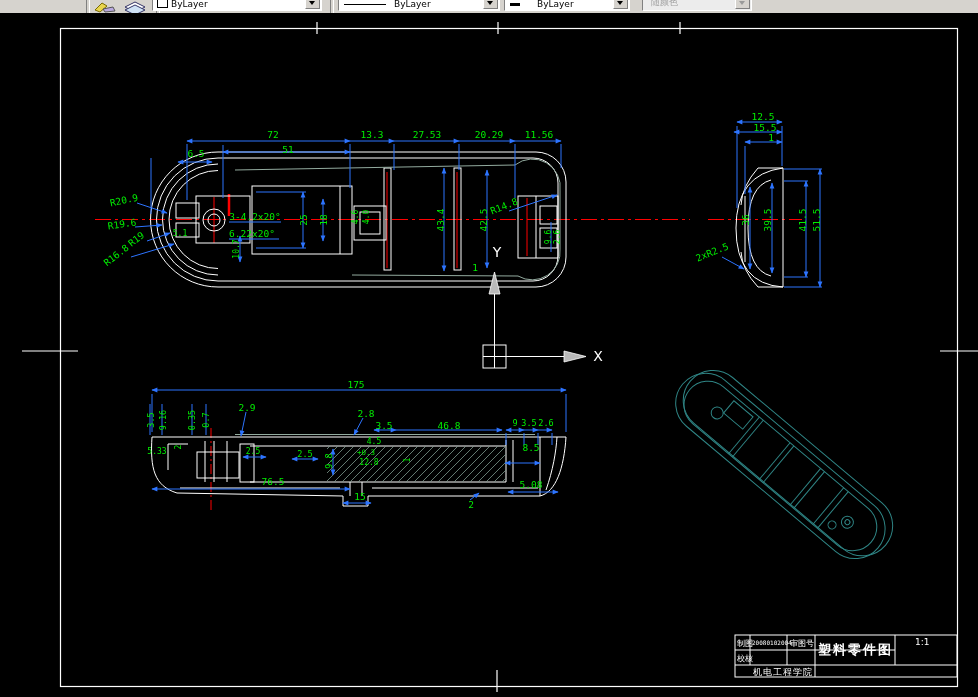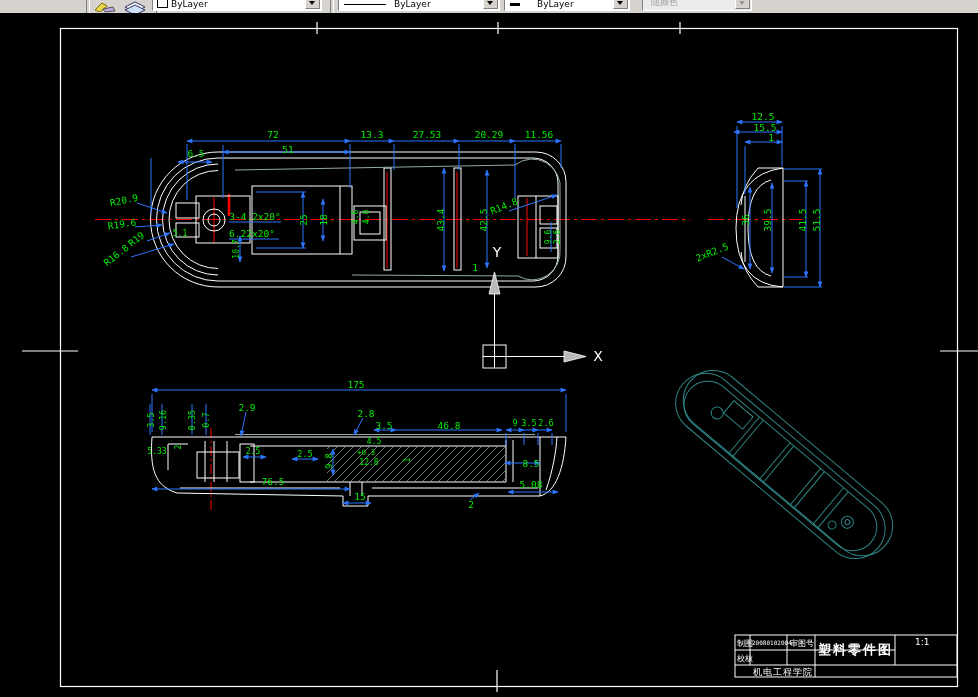--- a/index.html
+++ b/index.html
@@ -343,21 +343,21 @@
         <span class="lbl g" style="left: 366px; top: 413px; transform: translate(-50%, -50%);">2.8</span>
         <span class="lbl g" style="left: 384px; top: 425px; transform: translate(-50%, -50%);">3.5</span>
         <span class="lbl g" style="left: 449px; top: 425px; transform: translate(-50%, -50%); text-align: center;">46.8</span>
         <span class="lbl g" style="left: 374px; top: 441px; font-size: 8px; transform: translate(-50%, -50%);">4.5</span>
         <span class="lbl g" style="left: 366px; top: 452px; font-size: 7.5px; transform: translate(-50%, -50%);">+0.3</span>
         <span class="lbl g" style="left: 369px; top: 462px; font-size: 8px; transform: translate(-50%, -50%); text-align: right;">12.8</span>
         <span class="lbl g" style="left: 407px; top: 460px; font-size: 8px; transform: translate(-50%, -50%) rotate(-90deg);">1</span>
         <span class="lbl g" style="left: 515px; top: 423px; font-size: 8.5px; transform: translate(-50%, -50%);">9</span>
         <span class="lbl g" style="left: 529px; top: 423px; font-size: 8.5px; transform: translate(-50%, -50%);">3.5</span>
         <span class="lbl g" style="left: 546px; top: 423px; font-size: 8.5px; transform: translate(-50%, -50%);">2.6</span>
-        <span class="lbl g" style="left: 517px; top: 463px; transform: translate(-50%, -50%); padding-left: 28px;">8.5</span>
+        <span class="lbl g" style="left: 517px; top: 447px; transform: translate(-50%, -50%); padding-left: 28px;">8.5</span>
         <span class="lbl g" style="left: 273px; top: 481px; transform: translate(-50%, -50%);">76.5</span>
         <span class="lbl g" style="left: 360px; top: 496px; transform: translate(-50%, -50%);">15</span>
         <span class="lbl g" style="left: 471px; top: 504px; transform: translate(-50%, -50%);">2</span>
         <span class="lbl g" style="left: 531px; top: 484px; transform: translate(-50%, -50%);">5.08</span>
         <span class="lbl w" style="left: 598px; top: 356px; font-size: 14px; transform: translate(-50%, -50%);">X</span>
         <span class="lbl w" style="left: 497px; top: 252px; font-size: 14px; transform: translate(-50%, -50%);">Y</span>
       </div>
 
 
   <div>

